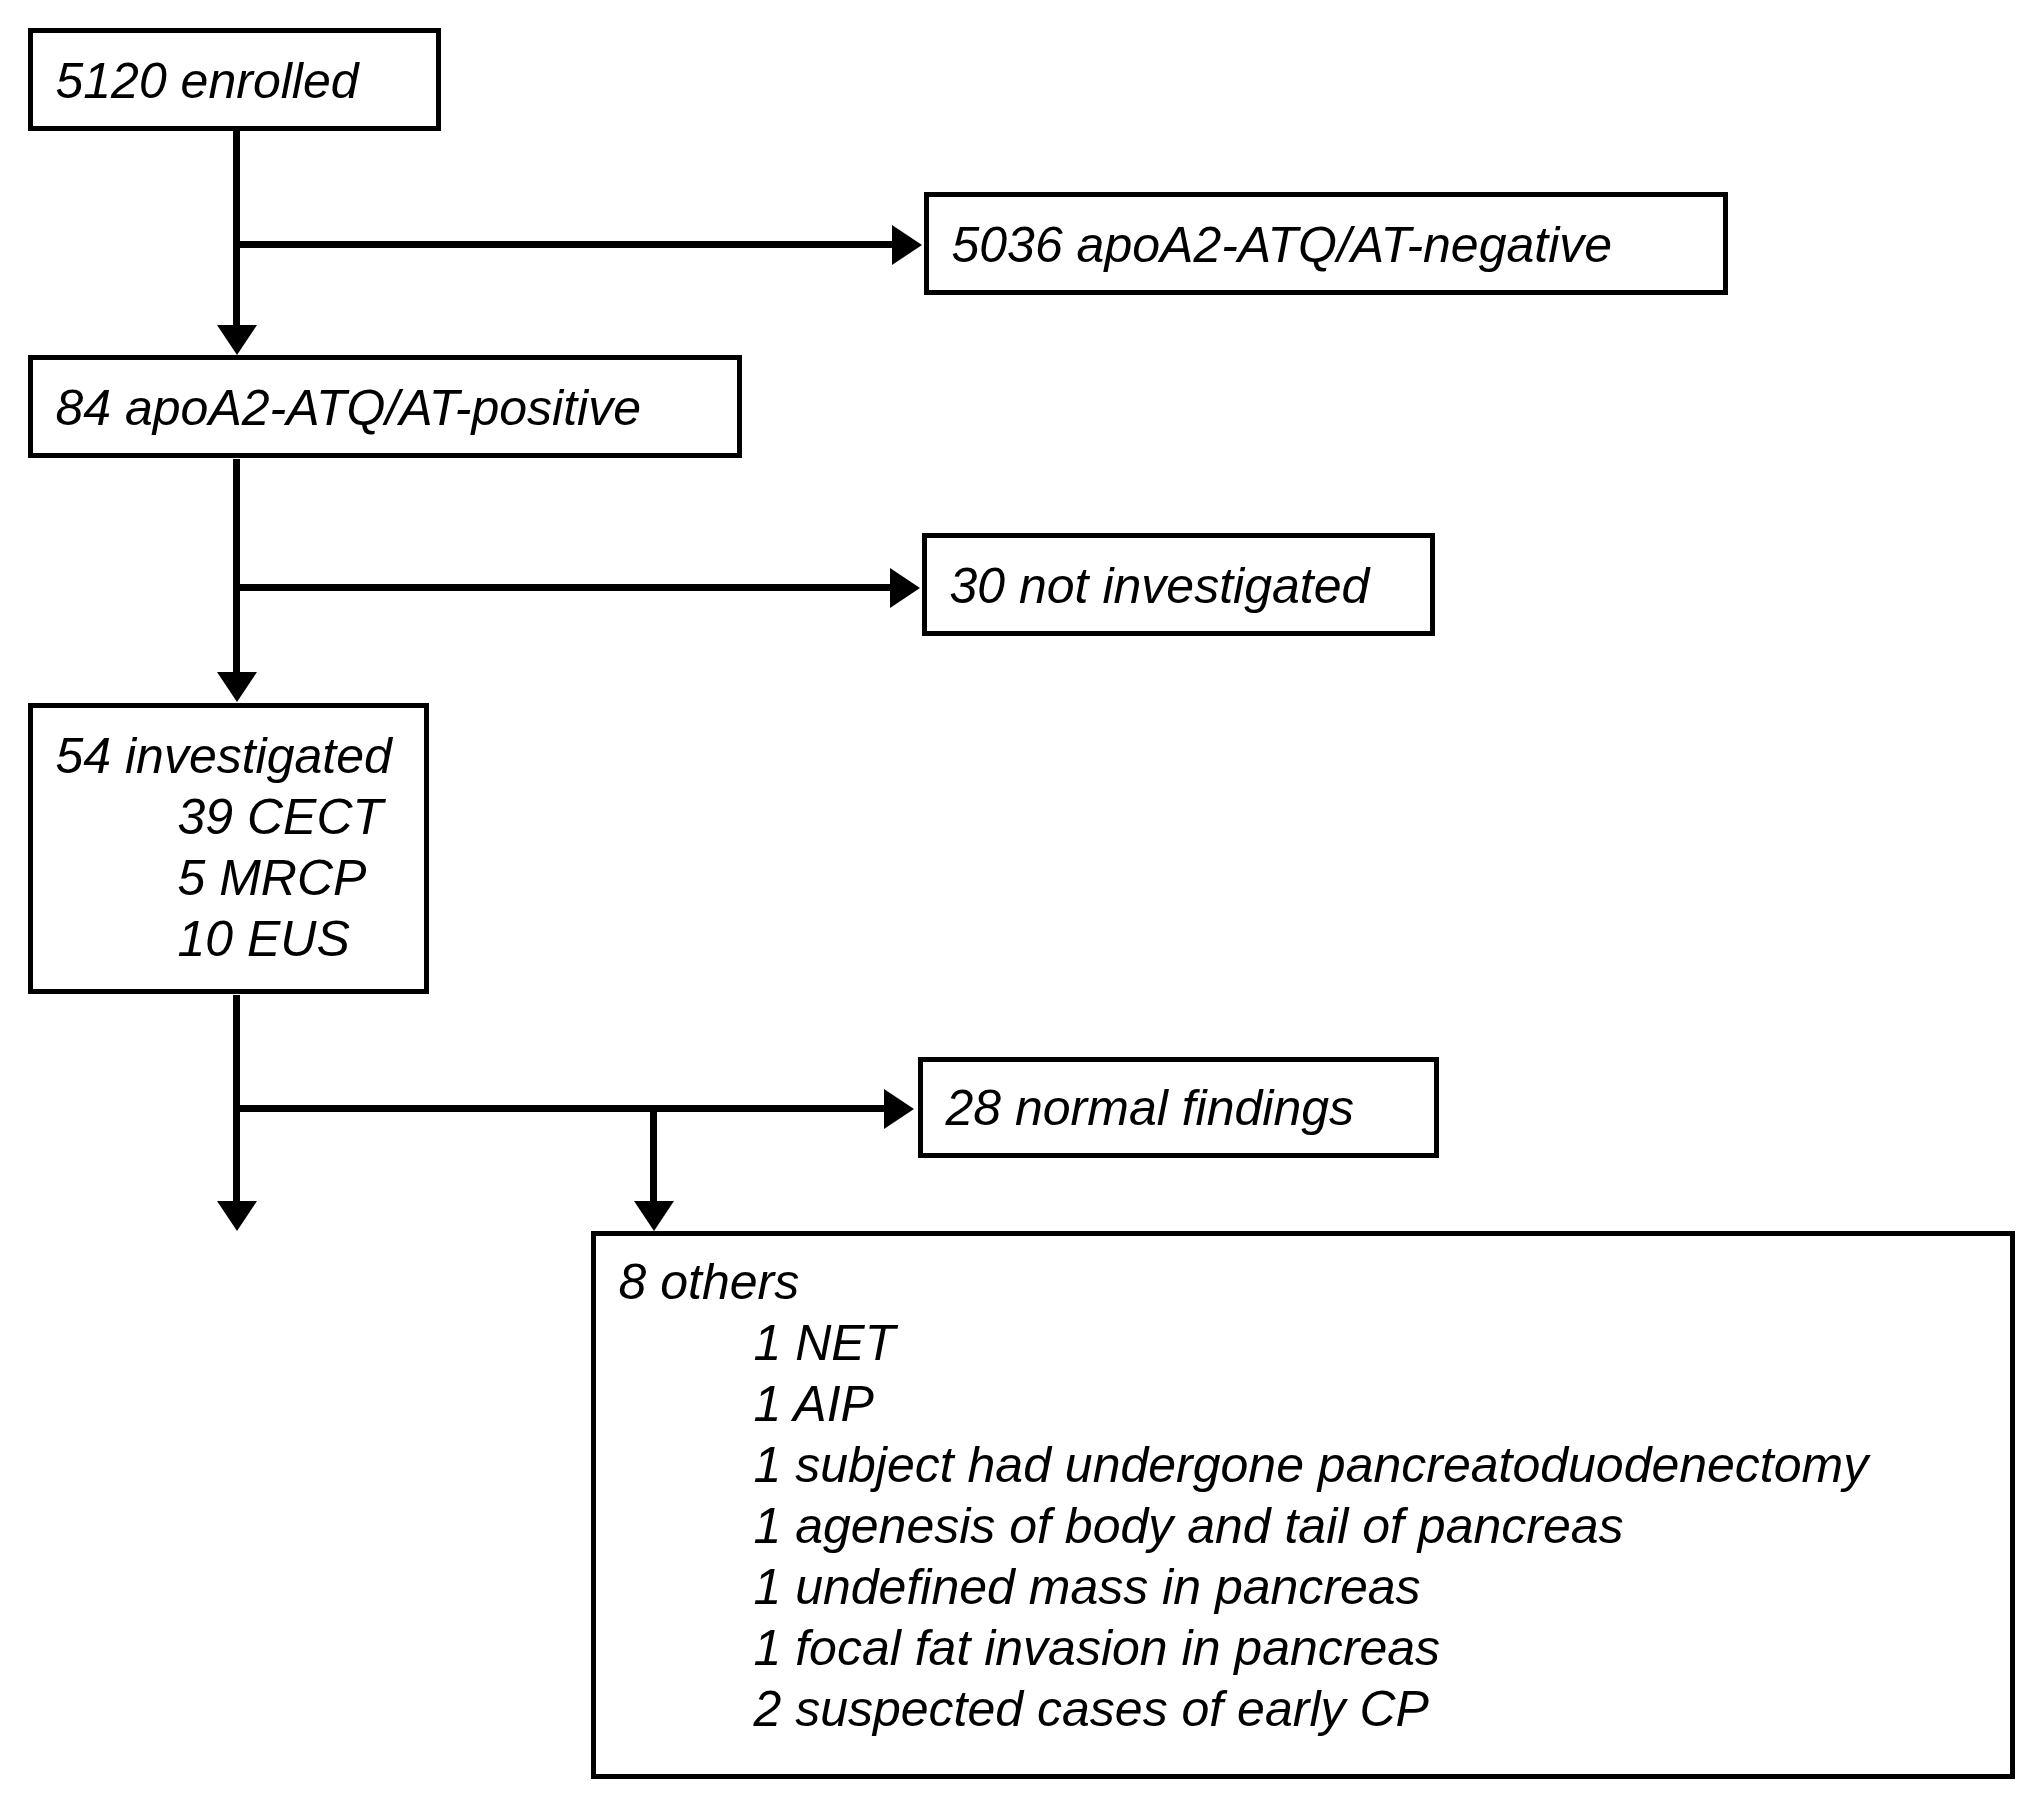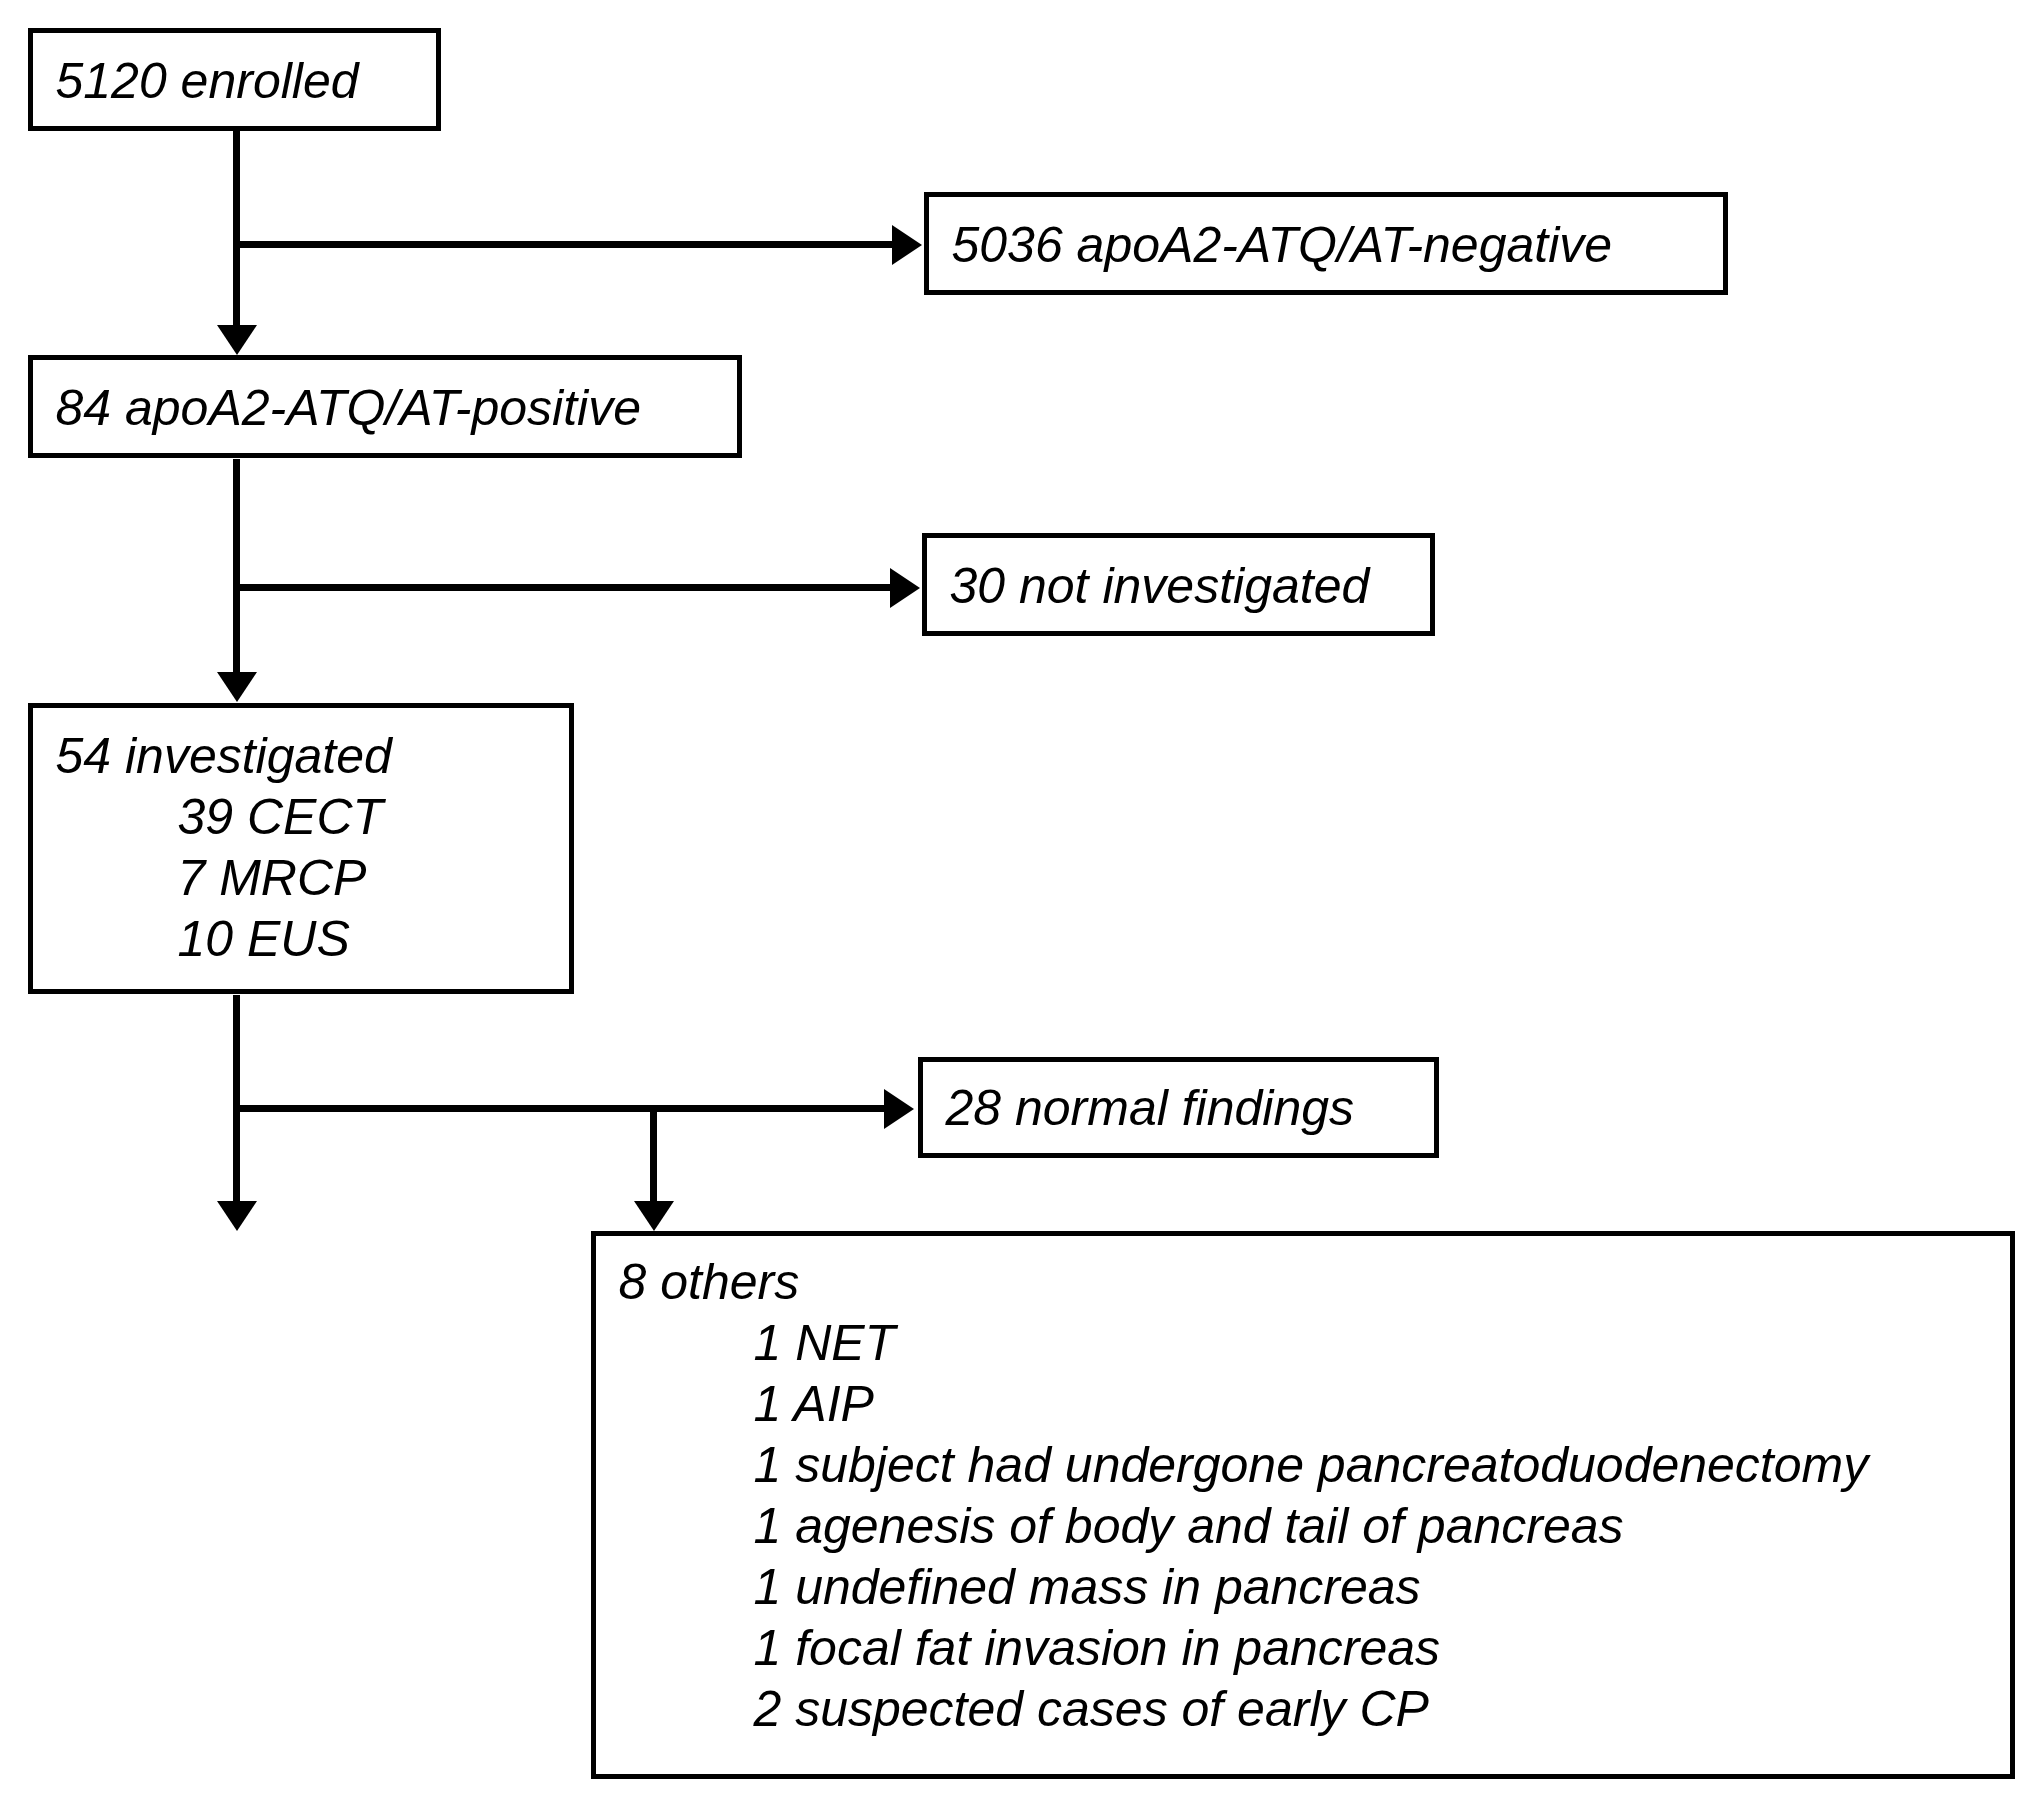--- a/index.html
+++ b/index.html
@@ -44,25 +44,25 @@
   <div class="line-v" style="left:233px;top:459px;height:218px;"></div>
   <div class="arrow-down" style="left:217px;top:672px;"></div>
 
   <div class="line-h" style="left:233px;top:584px;width:664px;"></div>
   <div class="arrow-right" style="left:890px;top:568px;"></div>
 
   <div class="box" style="left:922px;top:533px;width:513px;height:103px;padding-left:48px;">
     <span class="txt" style="position:absolute;left:22.5px;top:17.6px;">30 not investigated</span>
   </div>
 
-  <div class="box" style="left:28px;top:703px;width:546px;height:291px;">
+  <div class="box" style="left:28px;top:703px;width:401px;height:291px;">
     <div style="position:absolute;left:22.5px;top:17.6px;">
       <span class="txt">54 investigated</span>
       <span class="txt indent1">39 CECT</span>
-      <span class="txt indent1">7 MRCP</span>
+      <span class="txt indent1">5 MRCP</span>
       <span class="txt indent1">10 EUS</span>
     </div>
   </div>
 
   <div class="line-v" style="left:233px;top:995px;height:210px;"></div>
   <div class="arrow-down" style="left:217px;top:1201px;"></div>
 
   <div class="line-h" style="left:233px;top:1105px;width:658px;"></div>
   <div class="arrow-right" style="left:884px;top:1089px;"></div>
 

